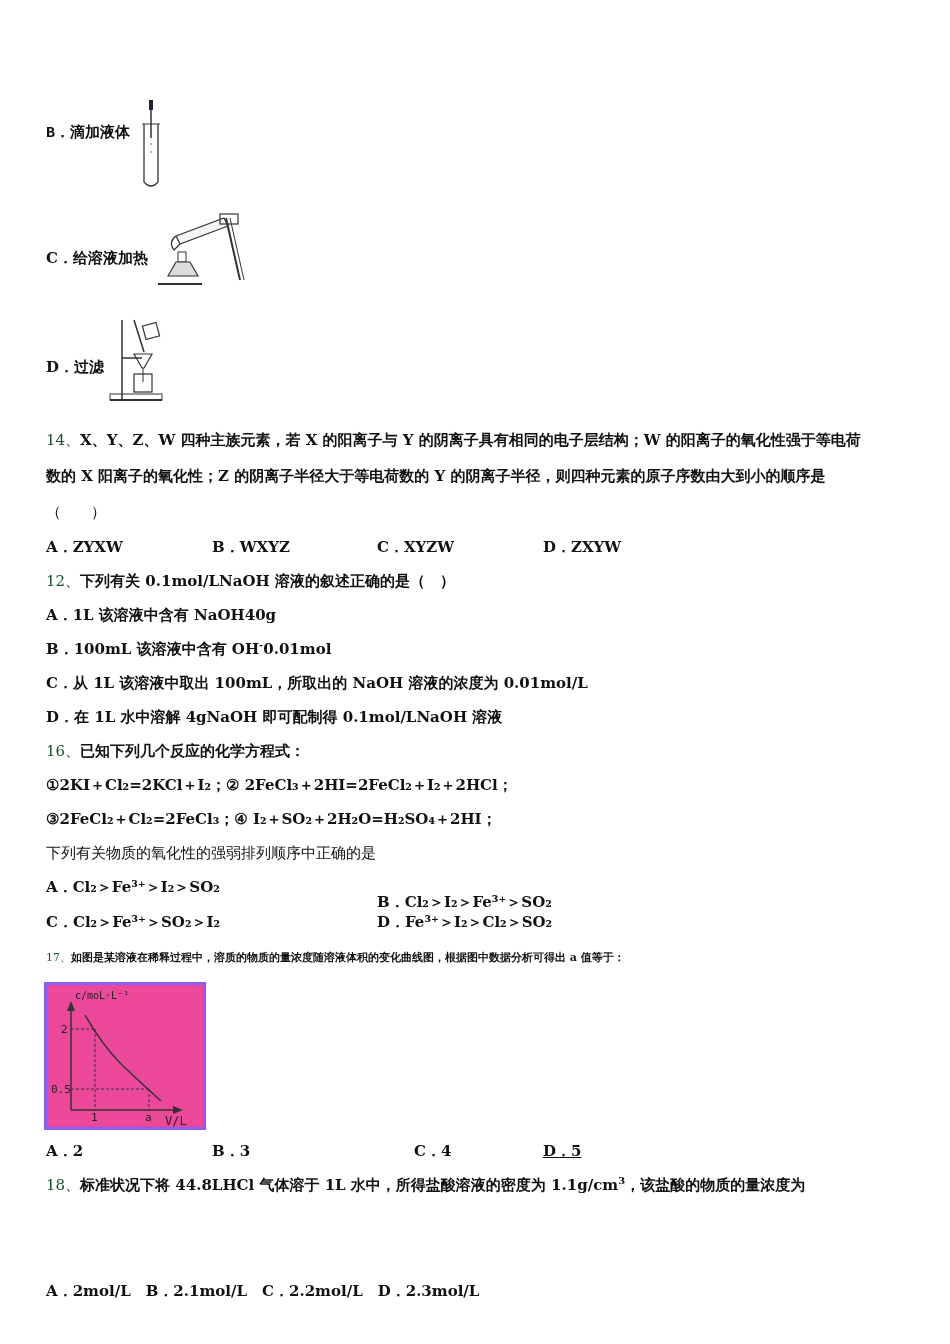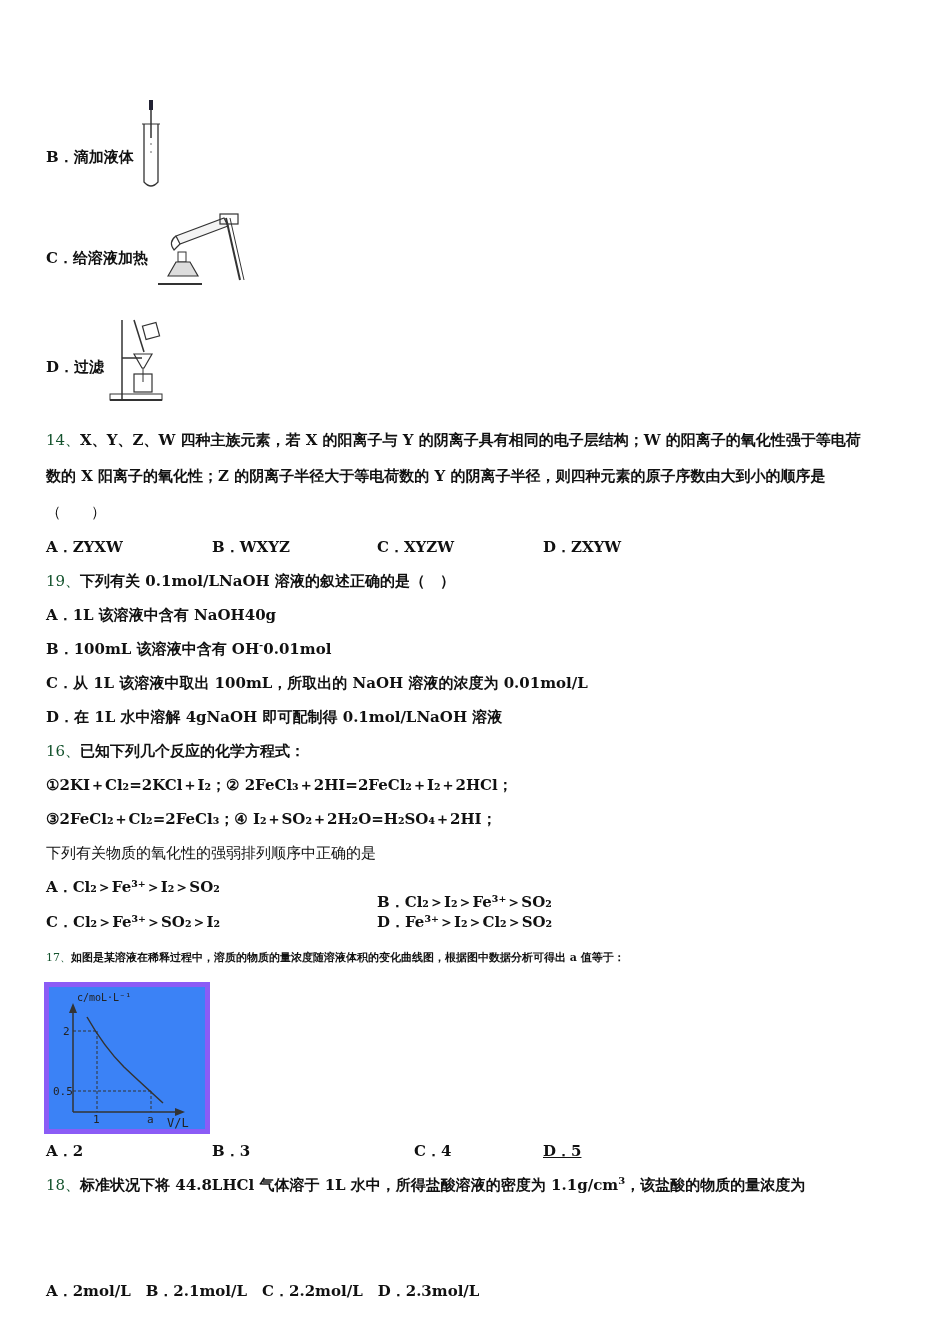--- a/index.html
+++ b/index.html
@@ -4,26 +4,26 @@
 <style>
   html, body { margin: 0; padding: 0; background: #ffffff; }
   body { width: 950px; height: 1344px; position: relative; overflow: hidden;
          font-family: "DejaVu Serif", "Liberation Serif", serif; color: #111; }
   .line { position: absolute; left: 46px; font-size: 15px; font-weight: bold; white-space: nowrap; line-height: 20px; }
   .qnum { font-weight: normal; color: #14532d; }
   .opt-row { position: absolute; left: 46px; font-size: 15px; font-weight: bold; white-space: nowrap; line-height: 20px; }
   .opt { position: absolute; top: 0; white-space: nowrap; }
   sup { font-size: 10px; vertical-align: 6px; line-height: 0; }
   .fig { position: absolute; }
-  .chart-box { position: absolute; left: 44px; top: 982px; width: 156px; height: 142px; border: 5px solid #8b5cf6; background: #3b82f6; }
+  .chart-box { position: absolute; left: 44px; top: 982px; width: 156px; height: 142px; border: 3px solid #8b5cf6; background: #ec4899; }
 </style>
 </head>
 <body>
 
-<div class="line" style="top:147px;">
+<div class="line" style="top:124px;font-family:Liberation Mono, monospace;">
   <span>B．</span><span>滴加液体</span>
 </div>
 <svg class="fig" style="left:138px;top:98px;" width="30" height="92">
   <rect x="11" y="2" width="4" height="10" fill="#223"></rect>
   <line x1="13" y1="12" x2="13" y2="40" stroke="#333" stroke-width="1.5"></line>
   <path d="M6 26 L6 84 Q13 92 20 84 L20 26" fill="none" stroke="#333" stroke-width="1.3"></path>
   <line x1="4" y1="26" x2="22" y2="26" stroke="#333" stroke-width="1"></line>
   <circle cx="13" cy="46" r="0.8" fill="#555"></circle>
     <circle cx="13" cy="54" r="0.8" fill="#555"></circle>
 </svg>
@@ -63,21 +63,21 @@
 <div class="line" style="top:466px;">数的 X 阳离子的氧化性；Z 的阴离子半径大于等电荷数的 Y 的阴离子半径，则四种元素的原子序数由大到小的顺序是</div>
 <div class="line" style="top:502px;font-weight:normal;">（　　）</div>
 <div class="opt-row" style="top:537px;">
   <span class="opt" style="left:0px;"><span>A．</span><span>ZYXW</span></span>
   <span class="opt" style="left:166px;"><span>B．</span><span>WXYZ</span></span>
   <span class="opt" style="left:331px;"><span>C．</span><span>XYZW</span></span>
   <span class="opt" style="left:497px;"><span>D．</span><span>ZXYW</span></span>
 </div>
 
 <div class="line" style="top:571px;">
-  <span class="qnum">19、</span><span>下列有关 0.1mol/LNaOH 溶液的叙述正确的是（　）</span>
+  <span class="qnum">12、</span><span>下列有关 0.1mol/LNaOH 溶液的叙述正确的是（　）</span>
 </div>
 <div class="line" style="top:605px;">
   <span>A．</span><span>1L 该溶液中含有 NaOH40g</span>
 </div>
 <div class="line" style="top:639px;">
   <span>B．</span><span>100mL 该溶液中含有 OH</span><sup>-</sup><span>0.01mol</span>
 </div>
 <div class="line" style="top:673px;">
   <span>C．</span><span>从 1L 该溶液中取出 100mL，所取出的 NaOH 溶液的浓度为 0.01mol/L</span>
 </div>

